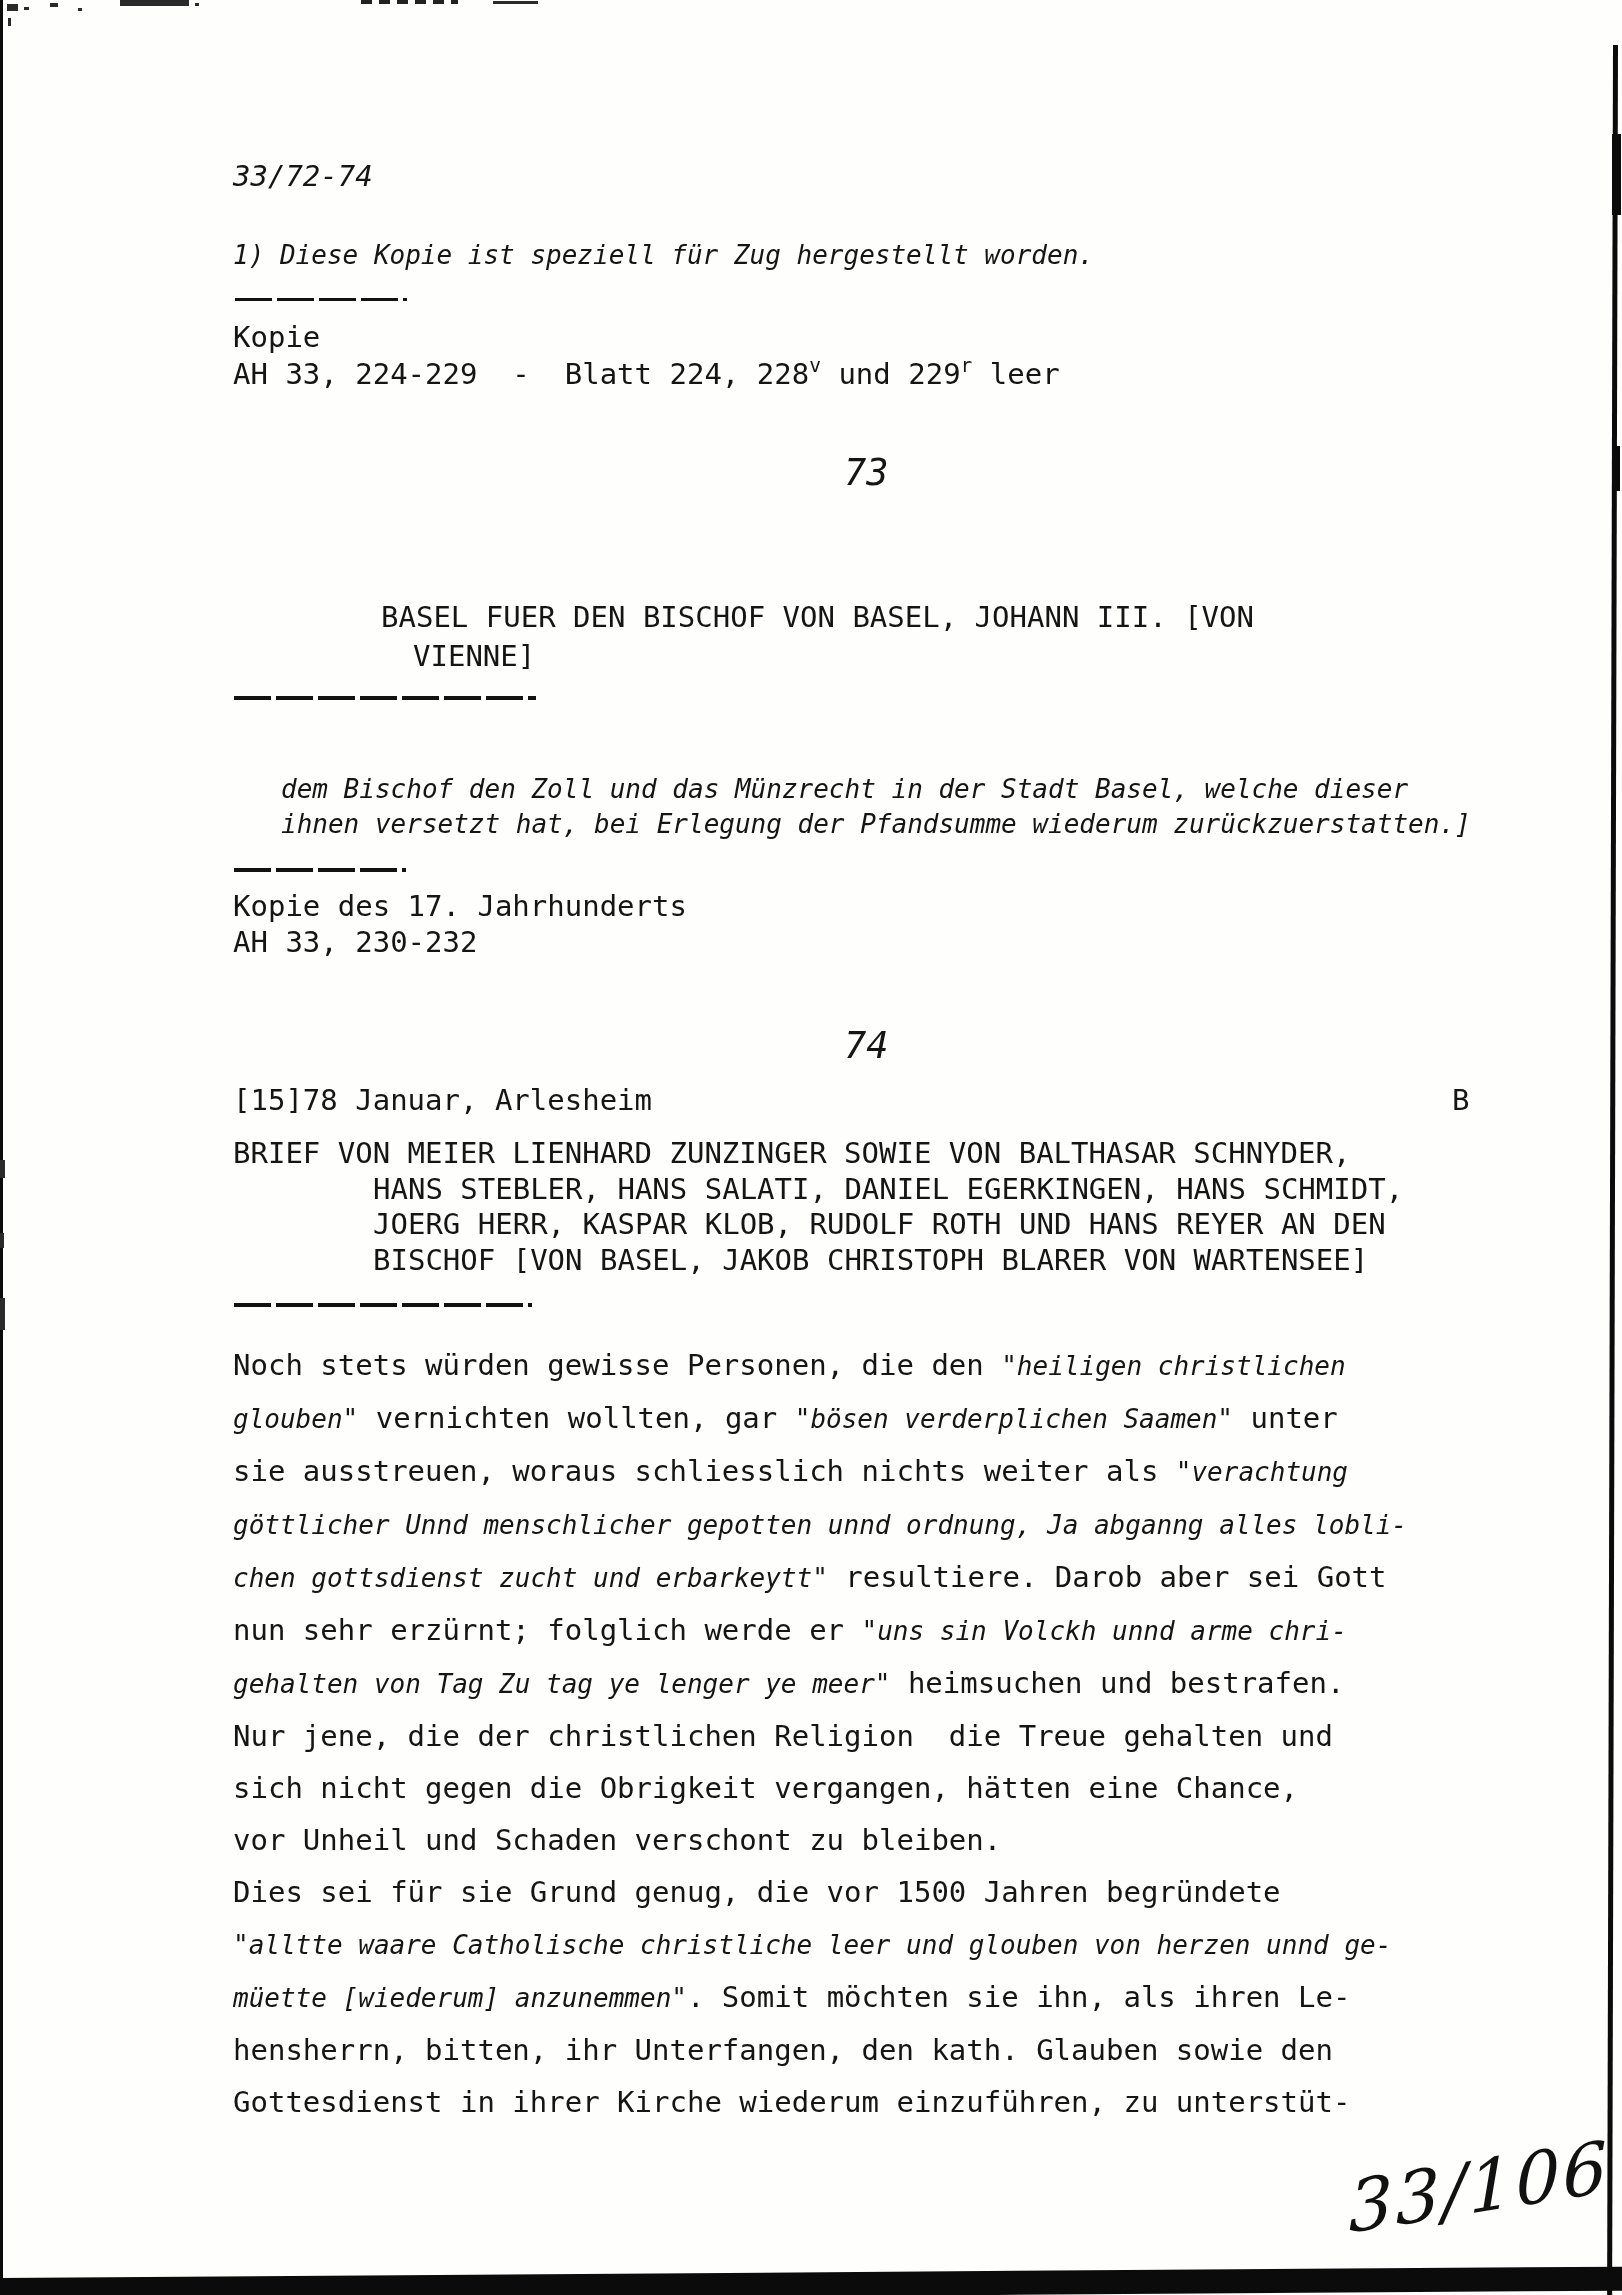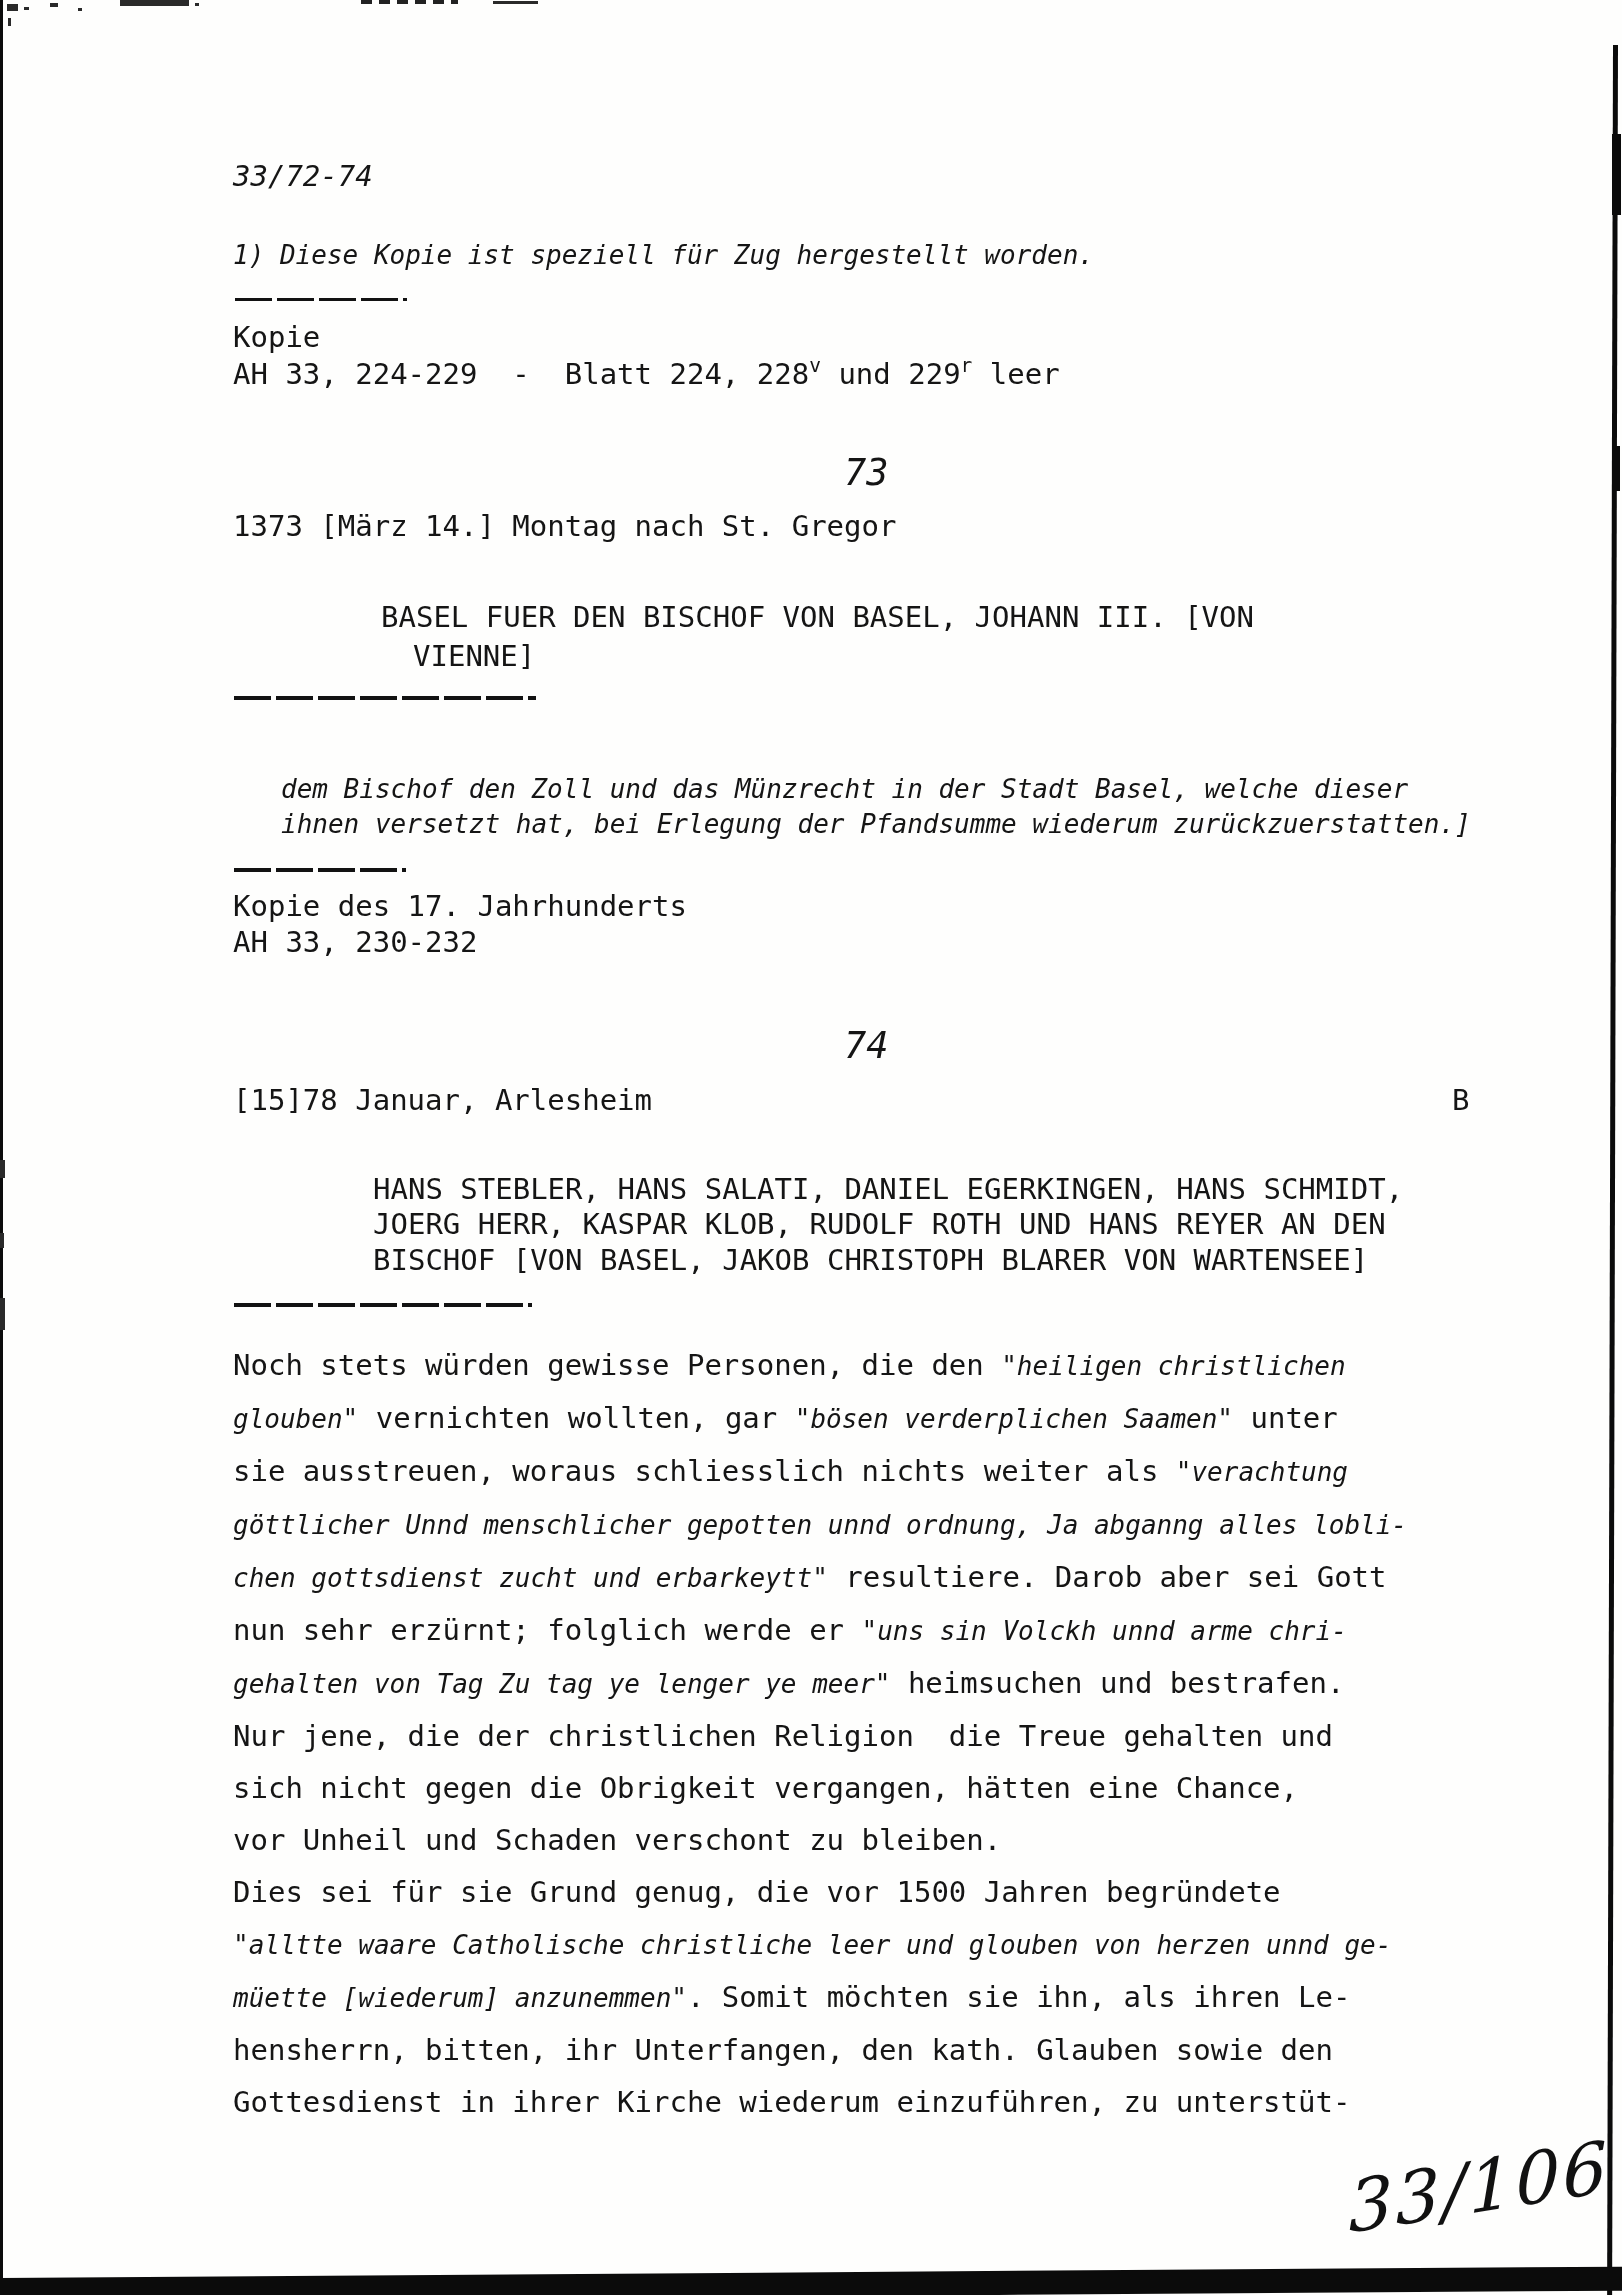--- a/index.html
+++ b/index.html
@@ -59,40 +59,40 @@
   <div class="abs itline" style="left:233px;top:242px;">1) Diese Kopie ist speziell für Zug hergestellt worden.</div>
 
   <div class="rule" style="left:235px;top:298px;width:172px;"></div>
 
   <div class="abs rm" style="left:233px;top:323px;">Kopie</div>
 
   <div class="abs rm" style="left:233px;top:360px;"><span>AH 33, 224-229  -  Blatt 224, 228</span><span class="sup">v</span><span> und 229</span><span class="sup">r</span><span> leer</span></div>
 
   <div class="abs num" style="left:844px;top:454px;">73</div>
 
-  <div class="abs rm" style="left:233px;top:512px;">1373 [März 14.] Montag nach St. Gregor</div>
 
   <div class="abs rm" style="left:381px;top:603px;">BASEL FUER DEN BISCHOF VON BASEL, JOHANN III. [VON</div>
   <div class="abs rm" style="left:381px;top:642px;margin-left:32px;">VIENNE]</div>
 
   <div class="rule thick" style="left:234px;top:696px;width:302px;"></div>
 
   <div class="abs itline" style="left:281px;top:776px;">dem Bischof den Zoll und das Münzrecht in der Stadt Basel, welche dieser</div>
   <div class="abs itline" style="left:281px;top:811px;">ihnen versetzt hat, bei Erlegung der Pfandsumme wiederum zurückzuerstatten.]</div>
 
   <div class="rule thick" style="left:234px;top:868px;width:172px;"></div>
 
   <div class="abs rm" style="left:233px;top:892px;">Kopie des 17. Jahrhunderts</div>
   <div class="abs rm" style="left:233px;top:928px;">AH 33, 230-232</div>
 
   <div class="abs num" style="left:844px;top:1027px;">74</div>
 
   <div class="abs rm" style="left:233px;top:1086px;">[15]78 Januar, Arlesheim</div>
   <div class="abs rm" style="left:1452px;top:1086px;">B</div>
 
+  <div class="abs rm" style="left:233px;top:1139px;">BRIEF VON MEIER LIENHARD ZUNZINGER SOWIE VON BALTHASAR SCHNYDER,</div>
   <div class="abs rm" style="left:373px;top:1175px;">HANS STEBLER, HANS SALATI, DANIEL EGERKINGEN, HANS SCHMIDT,</div>
   <div class="abs rm" style="left:373px;top:1210px;">JOERG HERR, KASPAR KLOB, RUDOLF ROTH UND HANS REYER AN DEN</div>
   <div class="abs rm" style="left:373px;top:1246px;">BISCHOF [VON BASEL, JAKOB CHRISTOPH BLARER VON WARTENSEE]</div>
 
   <div class="rule thick" style="left:234px;top:1303px;width:298px;"></div>
 
   <div class="body-block">
     <div class="line"><span>Noch stets würden gewisse Personen, die den </span><span class="it">"heiligen christlichen</span></div>
     <div class="line"><span class="it">glouben"</span><span> vernichten wollten, gar </span><span class="it">"bösen verderplichen Saamen"</span><span> unter</span></div>
     <div class="line"><span>sie ausstreuen, woraus schliesslich nichts weiter als </span><span class="it">"verachtung</span></div>

